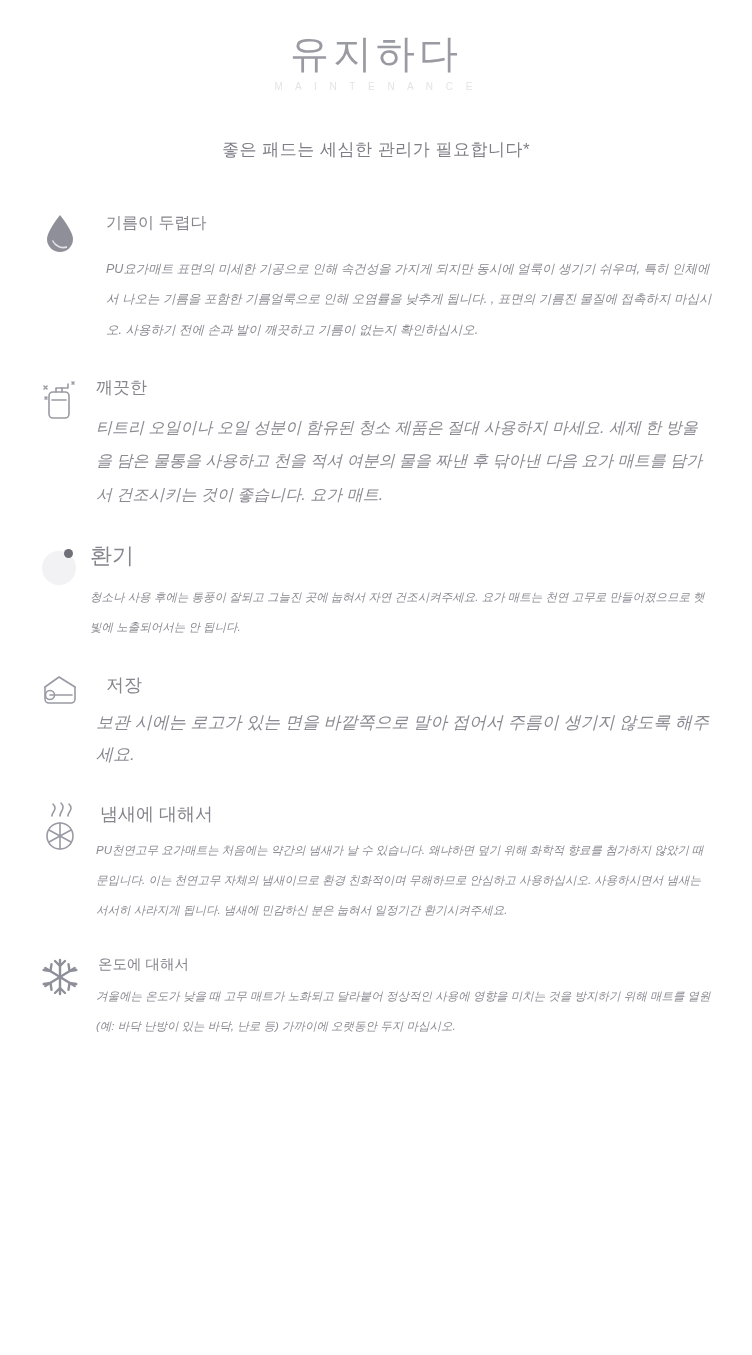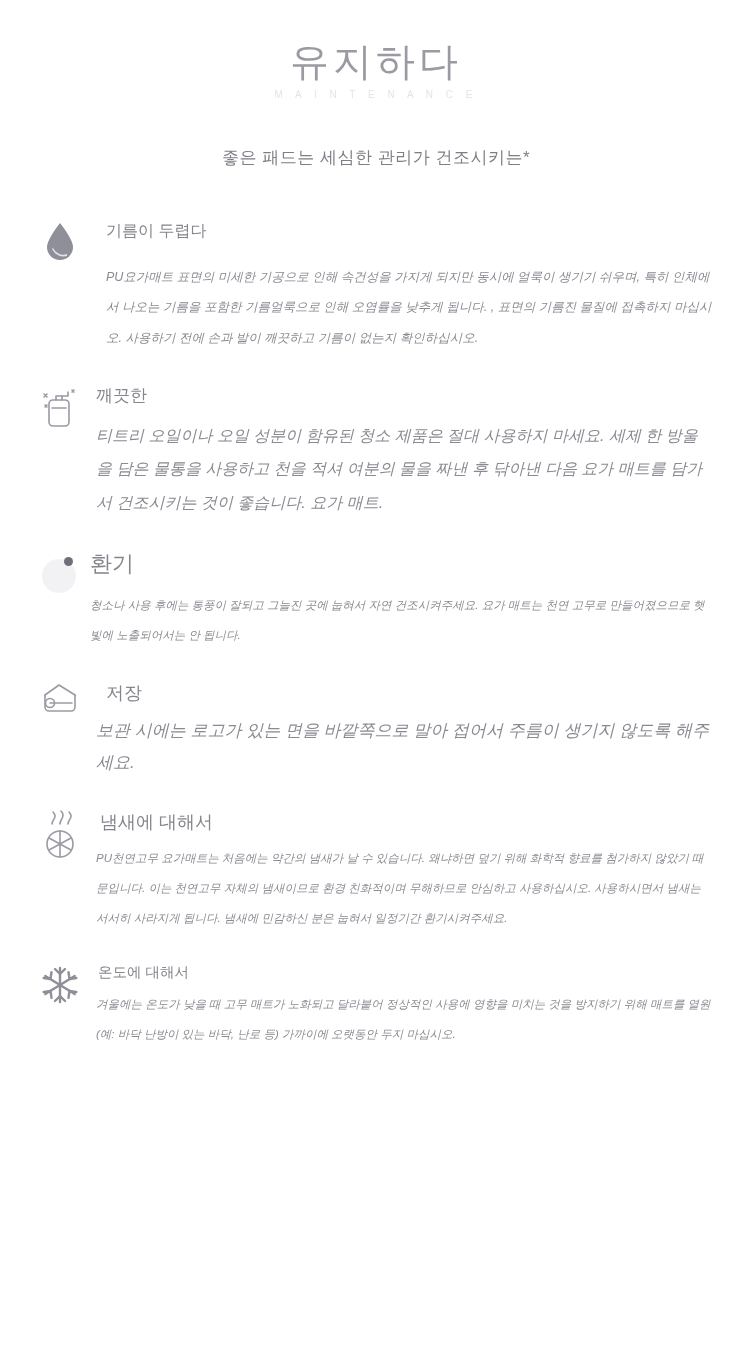--- a/index.html
+++ b/index.html
@@ -12,21 +12,21 @@
     width: 752px;
     height: 1355px;
     font-family: "Liberation Sans", "DejaVu Sans", sans-serif;
     color: #6c6c72;
     position: relative;
     overflow: hidden;
   }
 
   
   .header {
-    padding-top: 38px;
+    padding-top: 30px;
     text-align: center;
   }
   .main-title {
     font-size: 39px;
     letter-spacing: 4px;
     color: #9a9aa2;
     font-weight: 400;
     line-height: 1.25;
     margin: 0;
   }
@@ -113,21 +113,21 @@
     width: 9px; height: 9px; border-radius: 50%;
     background: #6f6f79;
   }
 </style>
 </head>
 <body>
 
 <div class="header">
   <h1 class="main-title">유지하다</h1>
   <div class="sub-latin">M A I N T E N A N C E</div>
-  <div class="tagline">좋은 패드는 세심한 관리가 건조시키는*</div>
+  <div class="tagline">좋은 패드는 세심한 관리가 필요합니다*</div>
 </div>
 
 <div class="sections">
 
   <div class="section s1">
     <div class="sec-icon">
       <svg width="34" height="42" viewBox="0 0 34 42" aria-hidden="true">
         <path class="ico-fill" d="M17 2 C17 2 4 18 4 26 a13 13 0 0 0 26 0 C30 18 17 2 17 2 Z"></path>
         <path d="M10 27 a11 11 0 0 0 14 6 l0 2 a13 13 0 0 1 -15 -7 Z" fill="#ffffff" opacity="0.75"></path>
       </svg>

